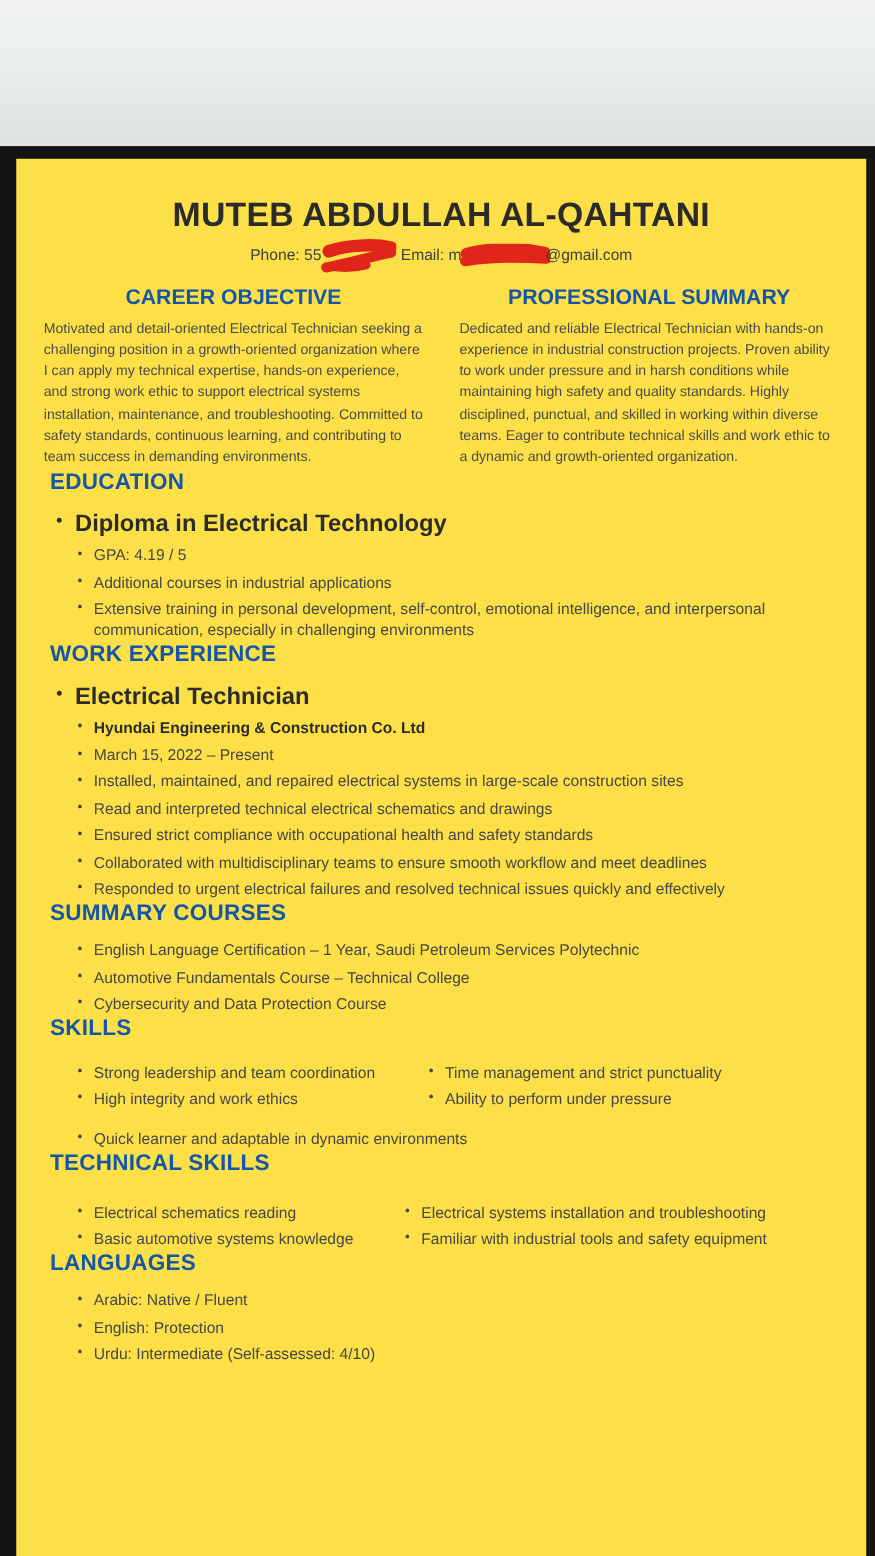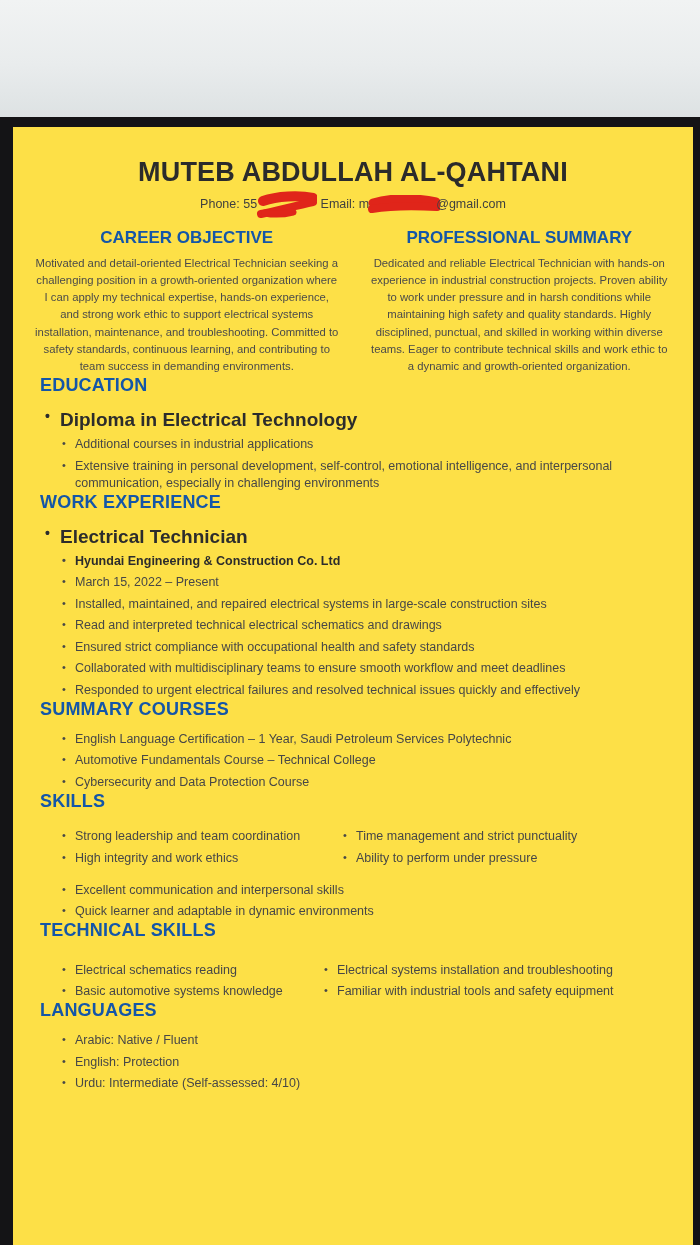--- a/index.html
+++ b/index.html
@@ -76,21 +76,20 @@
   }
   .col h2 {
     margin: 0 0 7px 0;
     text-align: center;
     font-size: 17px;
     font-weight: 700;
     color: #1456a8;
   }
   .col p {
     margin: 0;
-    text-align: center;
     font-size: 11.3px;
     line-height: 1.52;
     color: #4a4a4a;
   }
 
   h2.section {
     margin: 0;
     padding-left: 7px;
     font-size: 18px;
     font-weight: 700;
@@ -171,20 +170,21 @@
         </div>
         <div class="col">
           <h2>PROFESSIONAL SUMMARY</h2>
           <p>Dedicated and reliable Electrical Technician with hands-on experience in industrial construction projects. Proven ability to work under pressure and in harsh conditions while maintaining high safety and quality standards. Highly disciplined, punctual, and skilled in working within diverse teams. Eager to contribute technical skills and work ethic to a dynamic and growth-oriented organization.</p>
         </div>
       </div>
 
       <section>
         <h2 class="section mt-edu">EDUCATION</h2>
         <div class="li1">Diploma in Electrical Technology</div>
+        <div class="li2">GPA: 4.19 / 5</div>
         <div class="li2">Additional courses in industrial applications</div>
         <div class="li2">Extensive training in personal development, self-control, emotional intelligence, and interpersonal communication, especially in challenging environments</div>
       </section>
 
       <section>
         <h2 class="section mt-work">WORK EXPERIENCE</h2>
         <div class="li1">Electrical Technician</div>
         <div class="li2 bold">Hyundai Engineering &amp; Construction Co. Ltd</div>
         <div class="li2">March 15, 2022 – Present</div>
         <div class="li2">Installed, maintained, and repaired electrical systems in large-scale construction sites</div>
@@ -209,21 +209,20 @@
           <div class="cellL">
             <div class="li2">Strong leadership and team coordination</div>
             <div class="li2">High integrity and work ethics</div>
           </div>
           <div class="cellR">
             <div class="li2">Time management and strict punctuality</div>
             <div class="li2">Ability to perform under pressure</div>
           </div>
         </div>
         <div class="extra-list">
-          <div class="li2">Excellent communication and interpersonal skills</div>
           <div class="li2">Quick learner and adaptable in dynamic environments</div>
         </div>
       </section>
 
       <section>
         <h2 class="section mt-tech">TECHNICAL SKILLS</h2>
         <div class="grid2 grid-tech">
           <div class="cellL">
             <div class="li2">Electrical schematics reading</div>
             <div class="li2">Basic automotive systems knowledge</div>

